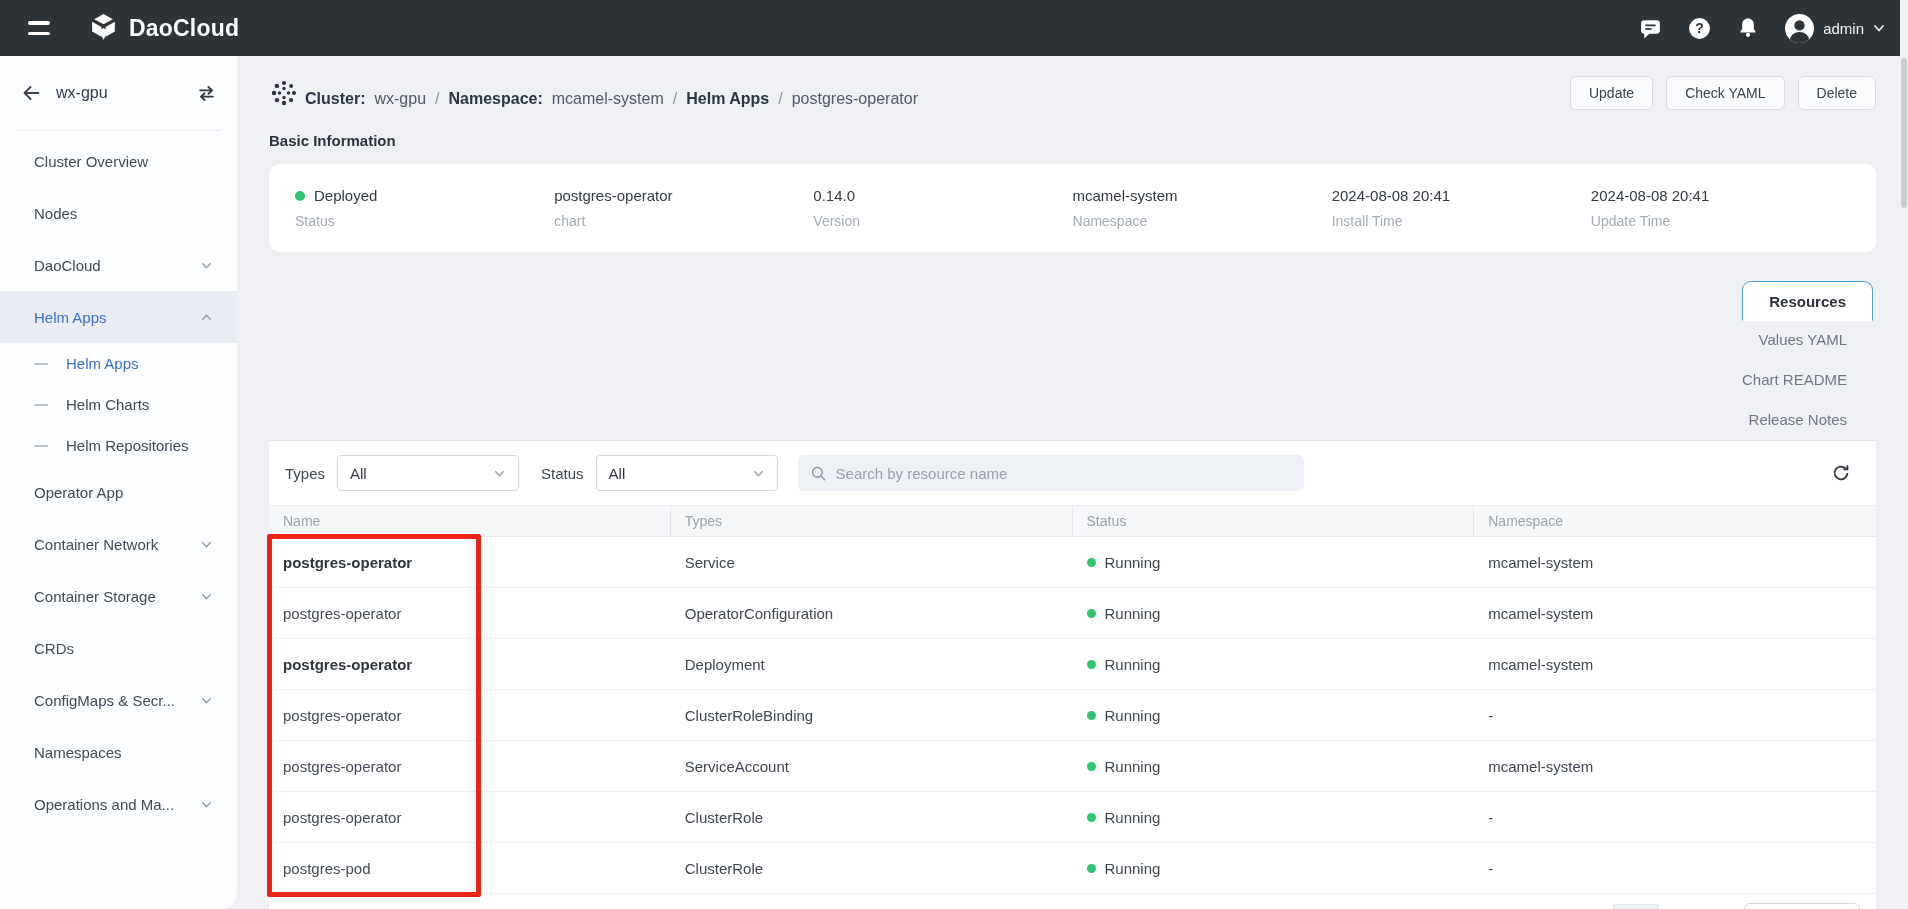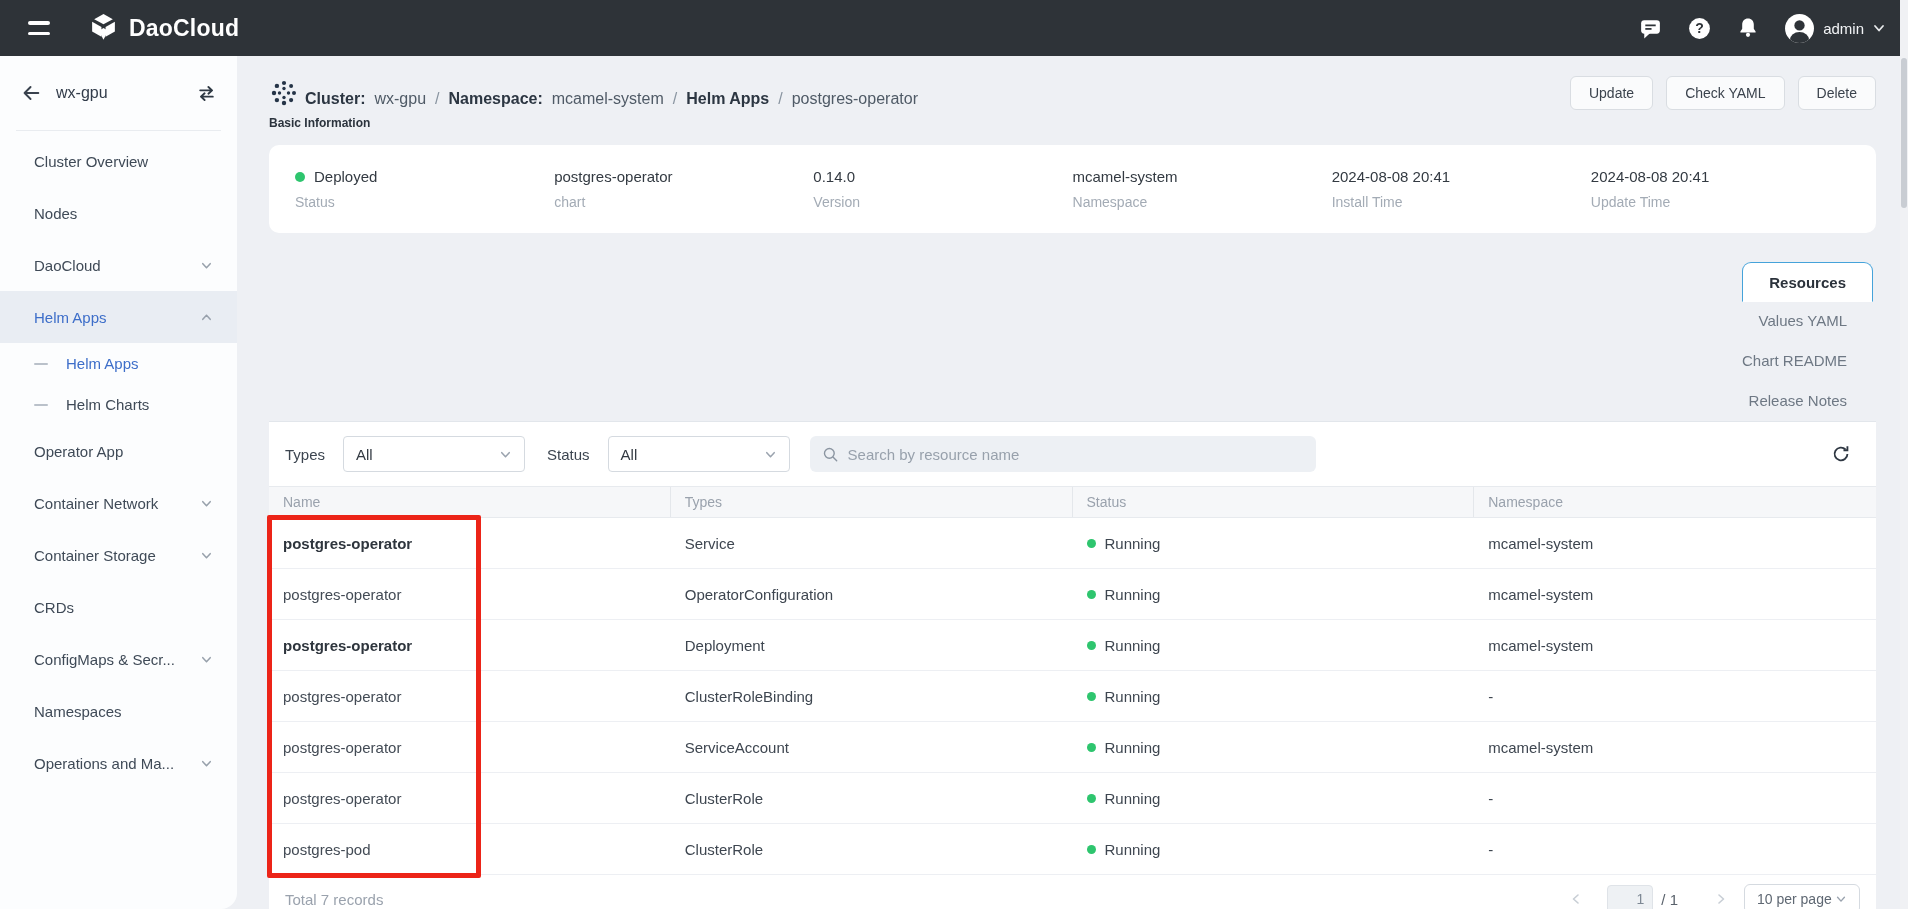--- a/index.html
+++ b/index.html
@@ -51,37 +51,37 @@
   
   .crumb-row{margin-top:14px;height:46px;display:flex;align-items:center;justify-content:space-between;}
   .crumbs{display:flex;align-items:flex-end;font-size:16px;color:#4f5a66;}
   .crumbs .seg-bold{font-weight:700;color:#2c3642;}
   .crumbs .seg-sep{color:#8a95a1;}
   .crumb-icon{margin-right:6px;display:flex;align-items:center;}
   .action-btns{display:flex;gap:13px;}
   .btn{height:34px;padding:0 18px;background:#fafbfc;border:1px solid #d9dde2;border-radius:6px;font-size:14px;color:#3b434d;font-family:inherit;cursor:pointer;}
 
   
-  .section-title{font-size:12px;font-weight:700;color:#2b333d;}
+  .section-title{margin-top:16px;font-size:15px;font-weight:700;color:#2b333d;}
   .info-card{margin-top:15px;background:#fff;border-radius:10px;height:88px;display:flex;align-items:center;padding:0 26px;}
   .info-field{flex:1;display:flex;flex-direction:column;gap:9px;}
   .info-value{font-size:15px;color:#333a42;display:flex;align-items:center;gap:9px;}
   .info-label{font-size:14px;color:#a3abb5;}
   .dot{width:10px;height:10px;border-radius:50%;background:var(--green);flex-shrink:0;}
 
   
   .tabs-row{margin-top:29px;display:flex;align-items:flex-end;border-bottom:1px solid var(--border);padding-left:22px;flex-direction:column;}
   .tab{height:40px;line-height:40px;padding:0 26px;margin:0 3px;font-size:15px;color:#6e7884;cursor:pointer;white-space:nowrap;}
   .tab.active{background:#fff;border:1px solid var(--tab-border);border-bottom:1px solid #fff;margin-bottom:-1px;border-radius:9px 9px 0 0;color:#2b323b;font-weight:700;}
 
   
   .panel{background:#fff;border-radius:0 0 10px 10px;}
   .filter-row{height:64px;display:flex;align-items:center;padding:0 16px;gap:12px;}
   .filter-label{font-size:15px;color:#3c4550;}
-  .select{height:36px;display:flex;align-items:center;justify-content:space-between;background:#fff;border:1px solid #d5dae0;border-radius:4px;padding:0 12px;font-size:15px;color:#333a42;cursor:pointer;margin-left:6px;}
+  .select{height:36px;display:flex;align-items:center;justify-content:space-between;background:#fff;border:1px solid #d5dae0;border-radius:4px;padding:0 12px;font-size:15px;color:#333a42;cursor:pointer;}
   .select.types,.select.status{width:182px;}
   .search-box{width:506px;height:36px;background:#edf0f4;border-radius:6px;display:flex;align-items:center;padding:0 12px;gap:9px;margin-left:8px;}
   .search-box input{border:none;outline:none;background:transparent;font-size:15px;color:#333;flex:1;font-family:inherit;}
   .search-box input::placeholder{color:#98a1ac;}
   .refresh-btn{margin-left:auto;margin-right:8px;display:flex;align-items:center;cursor:pointer;}
 
   
   .tbl-head{display:grid;grid-template-columns:1fr 1fr 1fr 1fr;height:32px;background:#f6f7f9;border-top:1px solid #e7eaee;border-bottom:1px solid #e7eaee;}
   .tbl-head .cell{display:flex;align-items:center;padding:0 14px;font-size:14px;color:var(--text-gray);border-right:1px solid #e4e7eb;}
   .tbl-head .cell:last-child{border-right:none;}
@@ -210,20 +210,24 @@
             </svg>
           </span>
         </div>
         <div class="side-item sub active">
           <span class="dash"></span>
           <span class="lbl">Helm Apps</span>
         </div>
         <div class="side-item sub">
           <span class="dash"></span>
           <span class="lbl">Helm Charts</span>
+        </div>
+        <div class="side-item sub">
+          <span class="dash"></span>
+          <span class="lbl">Helm Repositories</span>
         </div>
         <div class="side-item">
           <span class="lbl">Operator App</span>
         </div>
         <div class="side-item">
           <span class="lbl">Container Network</span>
           <span class="chev">
             <svg width="13" height="13" viewBox="0 0 14 14">
               <path d="M3 5 L7 9.5 L11 5" fill="none" stroke="#97a0ab" stroke-width="1.6" stroke-linecap="round" stroke-linejoin="round"></path>
             </svg>

